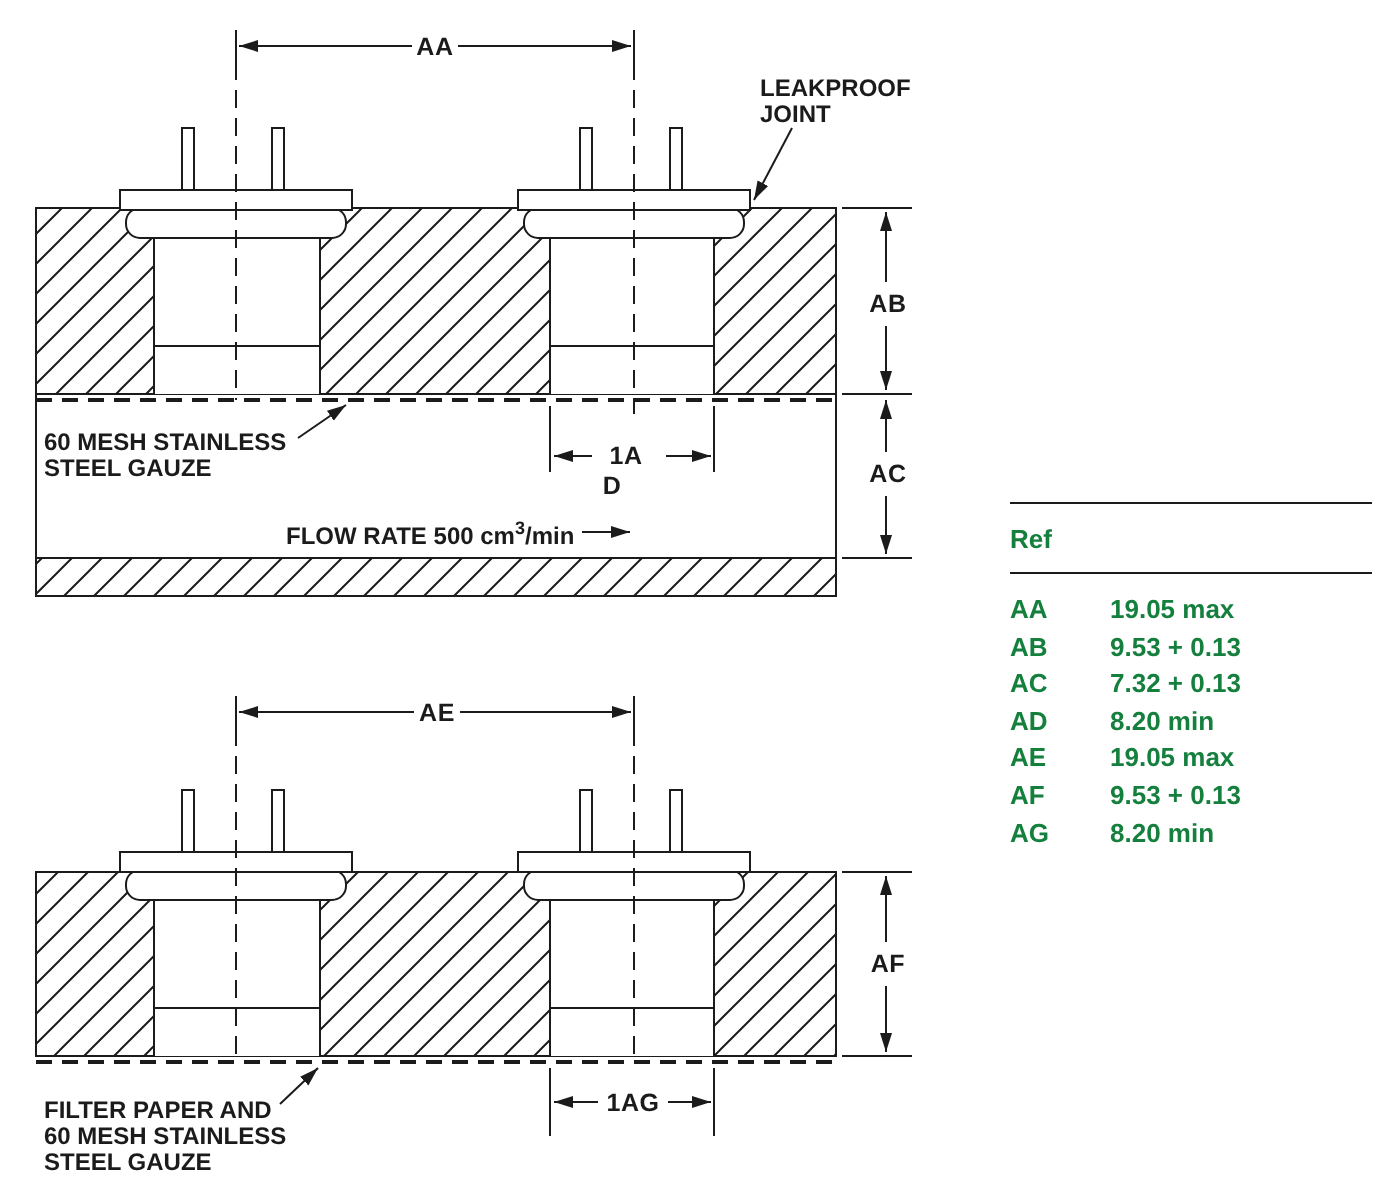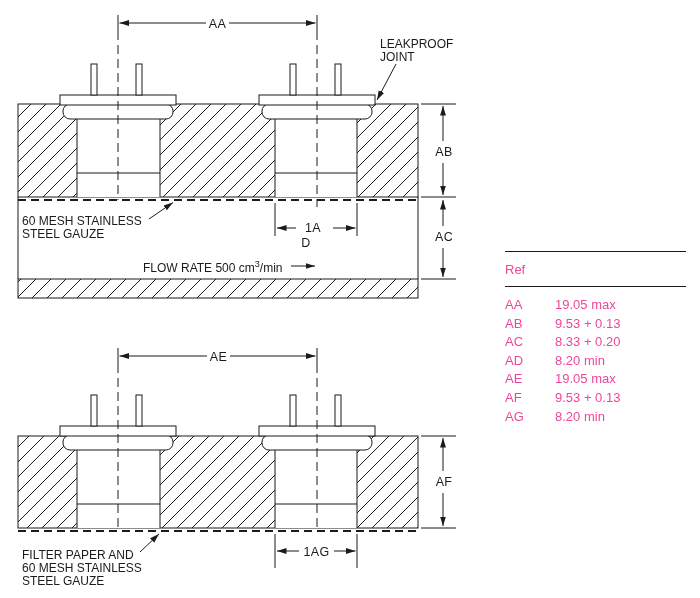--- a/index.html
+++ b/index.html
@@ -1,29 +1,29 @@
 <!DOCTYPE html>
 <html><head>
 <meta charset="utf-8">
 <style>
   html,body{margin:0;padding:0;background:#ffffff;}
   .stage{
     position:relative;width:700px;height:598px;background:#ffffff;
-    font-family:"Liberation Sans", sans-serif;overflow:hidden;
+    font-family:"Liberation Sans", sans-serif;overflow:hidden;font-weight:bold;
   }
   svg{position:absolute;left:0;top:0;}
   svg text{
     font-family:"Liberation Sans", sans-serif;
     fill:#1b1b1b;font-size:12px;
   }
   svg text.dim{font-size:12.5px;letter-spacing:.3px;}
   
   .ref-table{
     position:absolute;left:505px;top:251px;width:181px;
-    color:#ec4899;font-size:13px;
+    color:#15803d;font-size:13px;
   }
   .tbl-rule{border-top:1.5px solid #1b1b1b;width:181px;}
   .tbl-header{display:flex;padding:10px 0 9px 0;}
   .tbl-rows{padding-top:9px;}
   .tbl-row{display:flex;height:18.6px;line-height:18.6px;}
   .col-ref{width:50px;flex:none;}
   .col-val{flex:1;}
 </style>
 </head>
 <body>
@@ -166,21 +166,21 @@
       <div class="tbl-row">
         <span class="col-ref">AA</span>
         <span class="col-val">19.05 max</span>
       </div>
       <div class="tbl-row">
         <span class="col-ref">AB</span>
         <span class="col-val">9.53 + 0.13</span>
       </div>
       <div class="tbl-row">
         <span class="col-ref">AC</span>
-        <span class="col-val">8.33 + 0.20</span>
+        <span class="col-val">7.32 + 0.13</span>
       </div>
       <div class="tbl-row">
         <span class="col-ref">AD</span>
         <span class="col-val">8.20 min</span>
       </div>
       <div class="tbl-row">
         <span class="col-ref">AE</span>
         <span class="col-val">19.05 max</span>
       </div>
       <div class="tbl-row">

